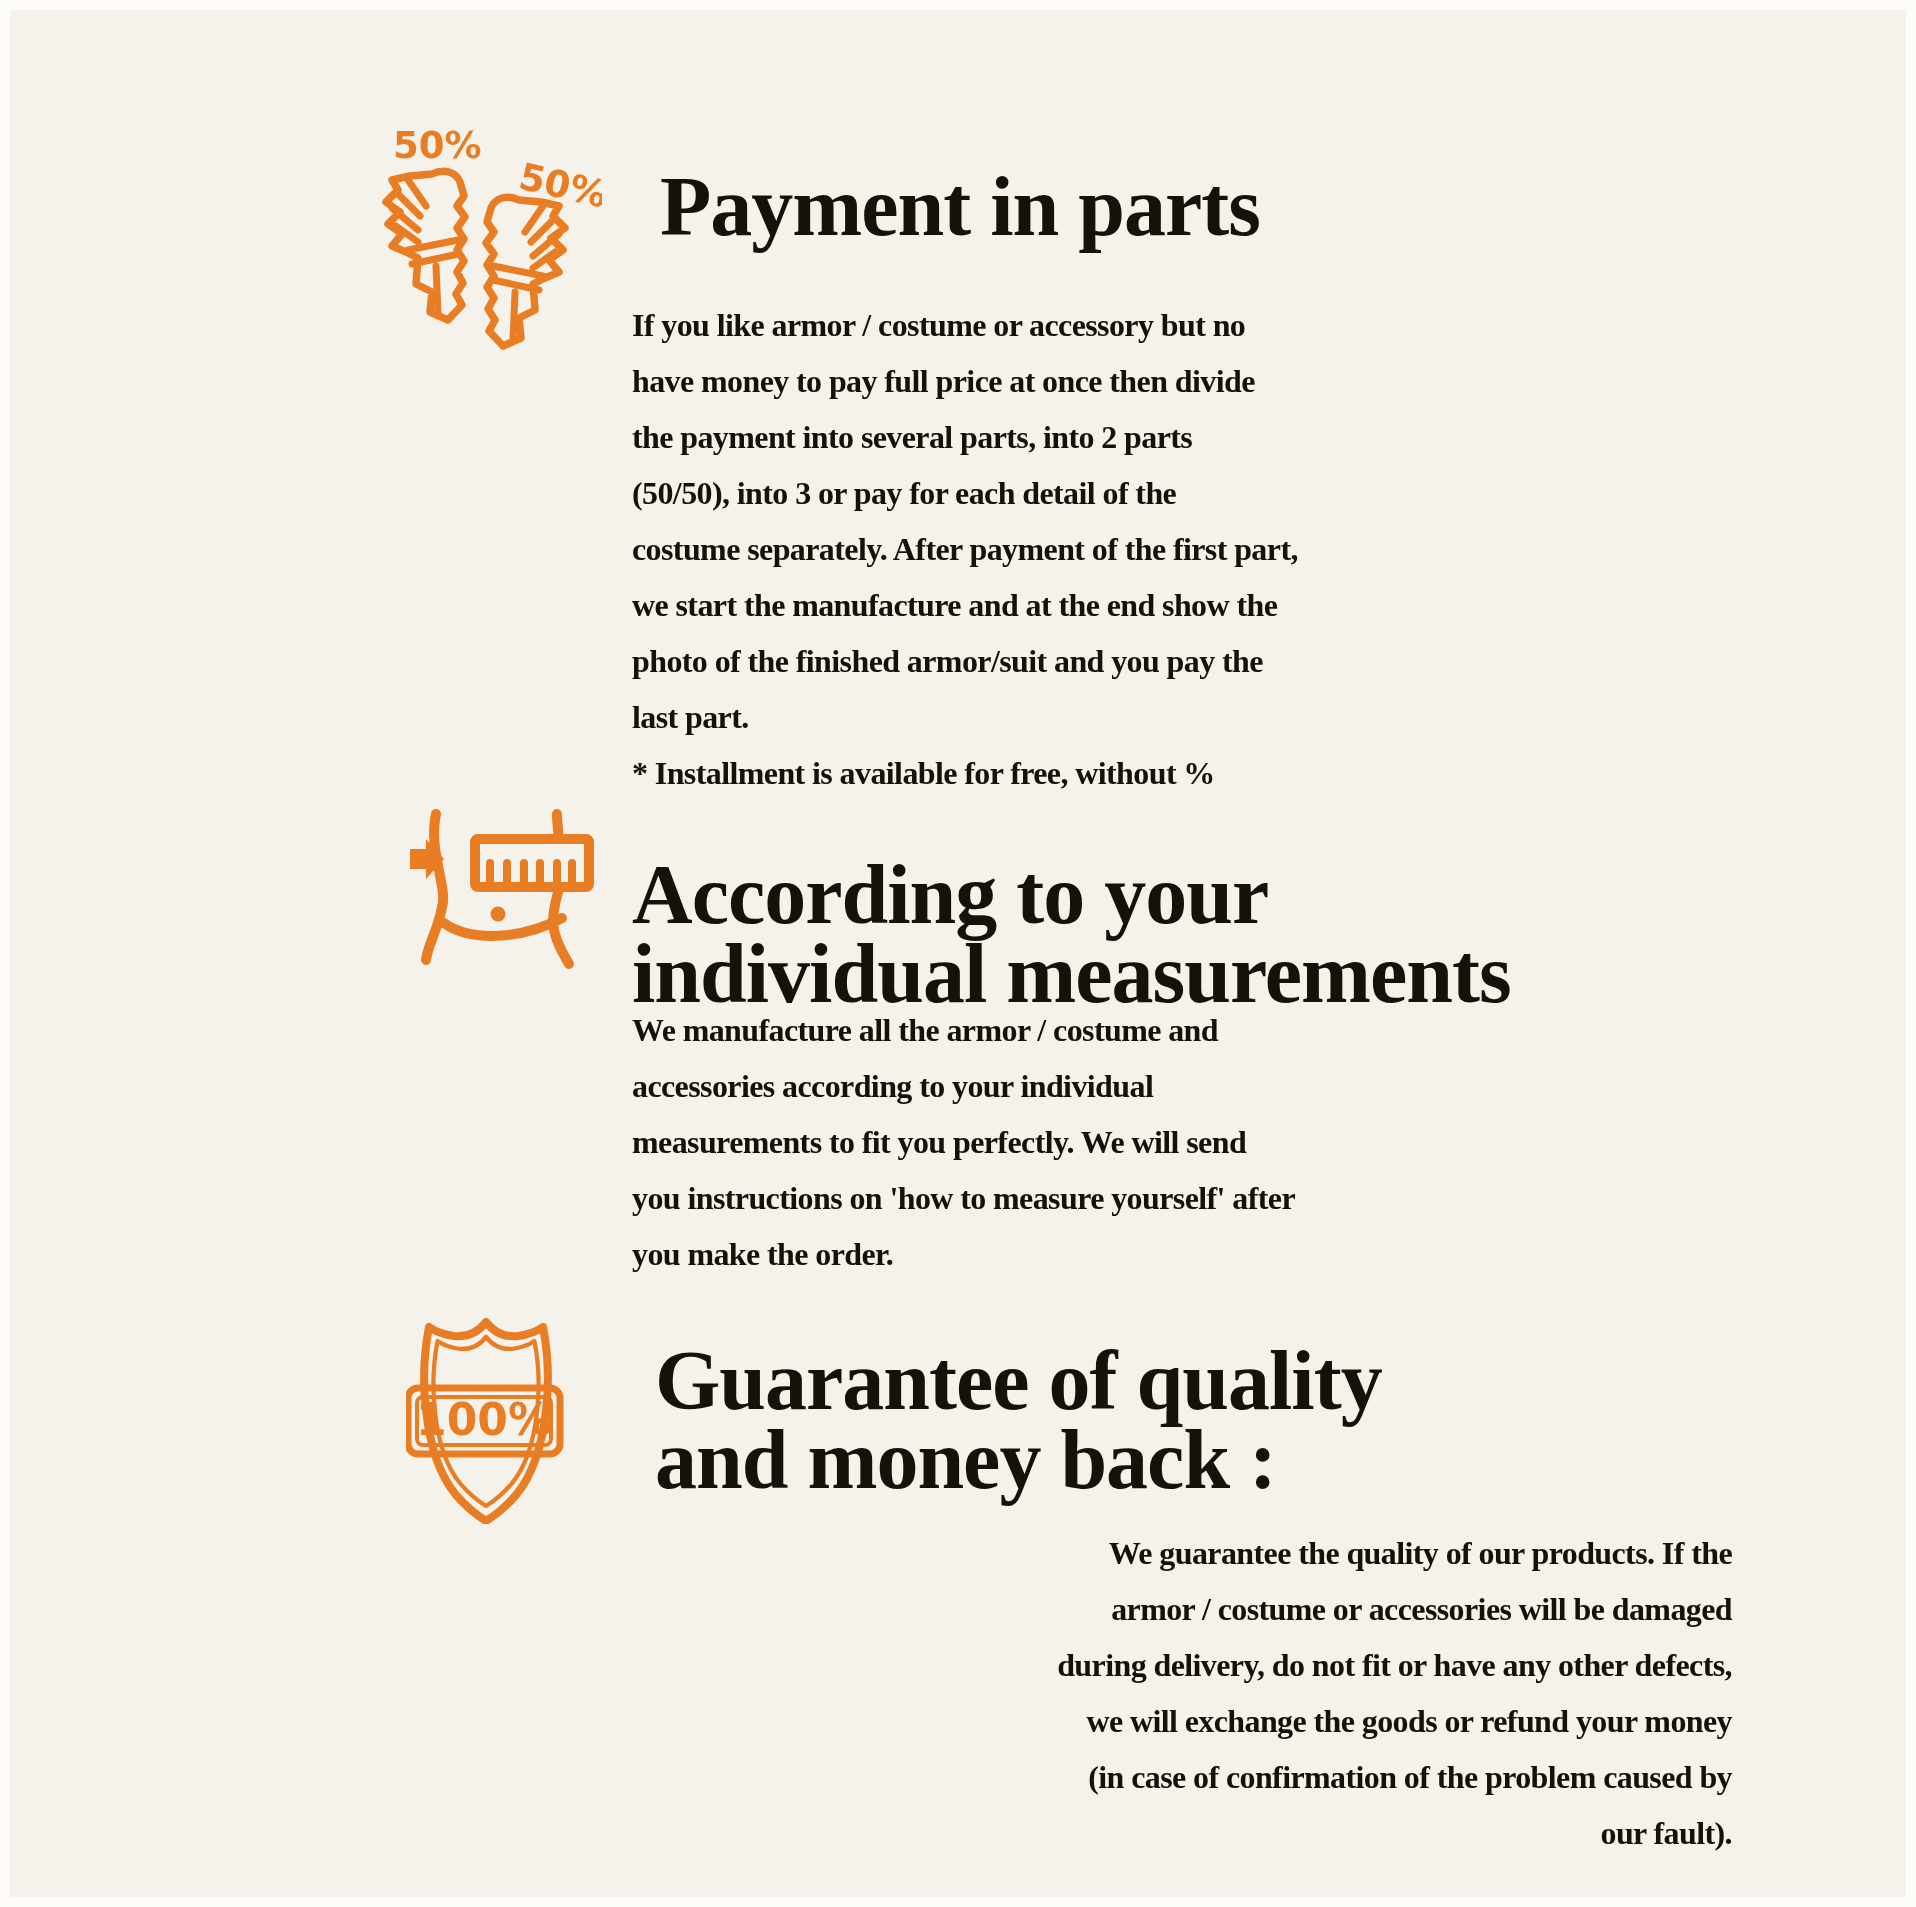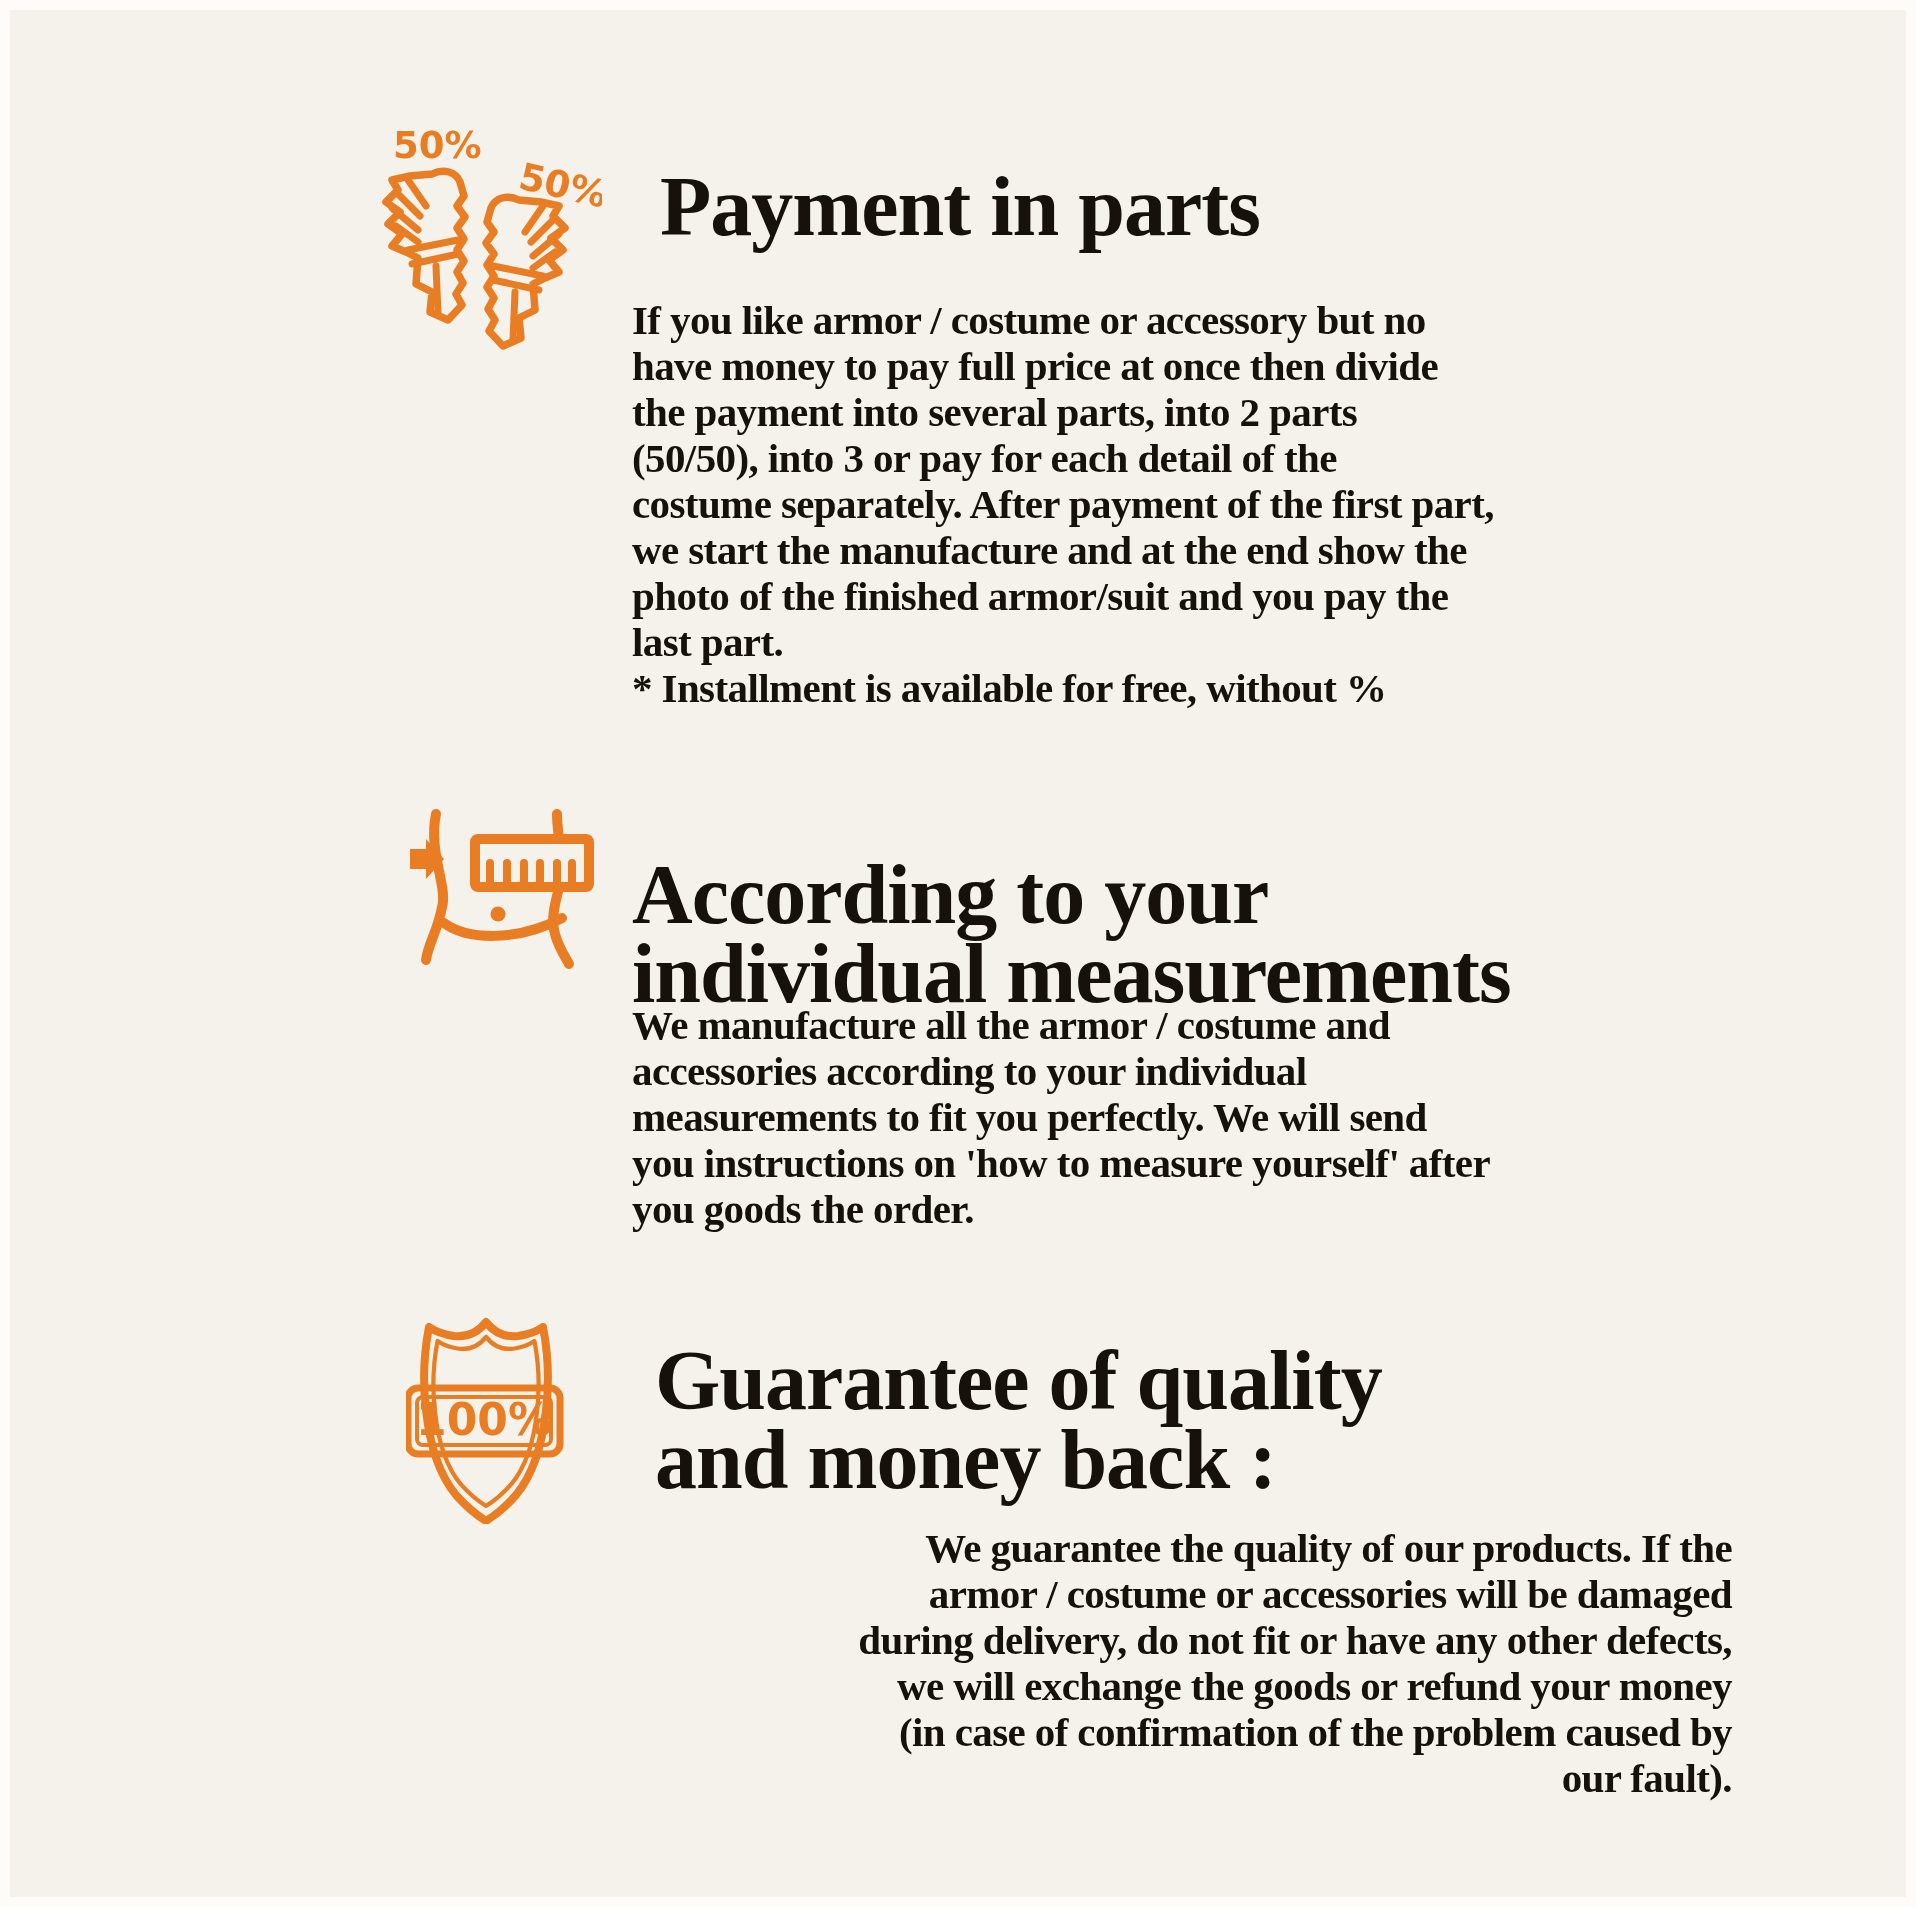--- a/index.html
+++ b/index.html
@@ -25,22 +25,22 @@
     color:var(--ink);
     font-weight:700;
     font-size:84px;
     line-height:79px;
     letter-spacing:-1px;
     white-space:pre-line;
   }
   .bodytext{
     color:var(--ink);
     font-weight:700;
-    font-size:41px;
-    line-height:46px;
+    font-size:32px;
+    line-height:56px;
     letter-spacing:-0.6px;
     white-space:pre-line;
   }
   .icon svg{display:block;}
   .st{
     fill:none;
     stroke:var(--accent);
     stroke-linejoin:round;
     stroke-linecap:round;
   }
@@ -96,21 +96,21 @@
         <rect x="73" y="47" width="114" height="48" rx="3" fill="var(--bg)" class="st" stroke-width="10"></rect>
         <path class="st" stroke-width="8" d="M88,93 L88,71 M105,93 L105,71 M122,93 L122,71 M138,93 L138,71 M155,93 L155,71 M170,93 L170,71"></path>
       </svg>
     </div>
     <div class="abs heading" style="left:622px;top:797px;margin-top:48px;">According to your
 individual measurements</div>
     <div class="abs bodytext" style="left:622px;top:992px;width:1060px;">We manufacture all the armor / costume and
 accessories according to your individual
 measurements to fit you perfectly. We will send
 you instructions on 'how to measure yourself' after
-you goods the order.</div>
+you make the order.</div>
   </section>
 
   <section>
     <div class="abs icon" style="left:396px;top:1306px;width:160px;height:208px;">
       <svg width="160" height="208" viewBox="0 0 160 208">
         <path class="st" stroke-width="8" id="shieldOuter" d="M80,6 Q68,22 48,20 Q33,18 23,11 Q15,52 20,94 Q26,150 50,179 Q64,195 80,205 Q96,195 110,179 Q134,150 140,94 Q145,52 137,11 Q127,18 112,20 Q92,22 80,6 Z"></path>
         <g transform="translate(80,105) scale(0.85) translate(-80,-105)">
           <path class="st" stroke-width="5" d="M80,6 Q68,22 48,20 Q33,18 23,11 Q15,52 20,94 Q26,150 50,179 Q64,195 80,205 Q96,195 110,179 Q134,150 140,94 Q145,52 137,11 Q127,18 112,20 Q92,22 80,6 Z"></path>
         </g>
         <rect x="2" y="72" width="152" height="66" rx="10" fill="var(--bg)" class="st" stroke-width="7"></rect>

